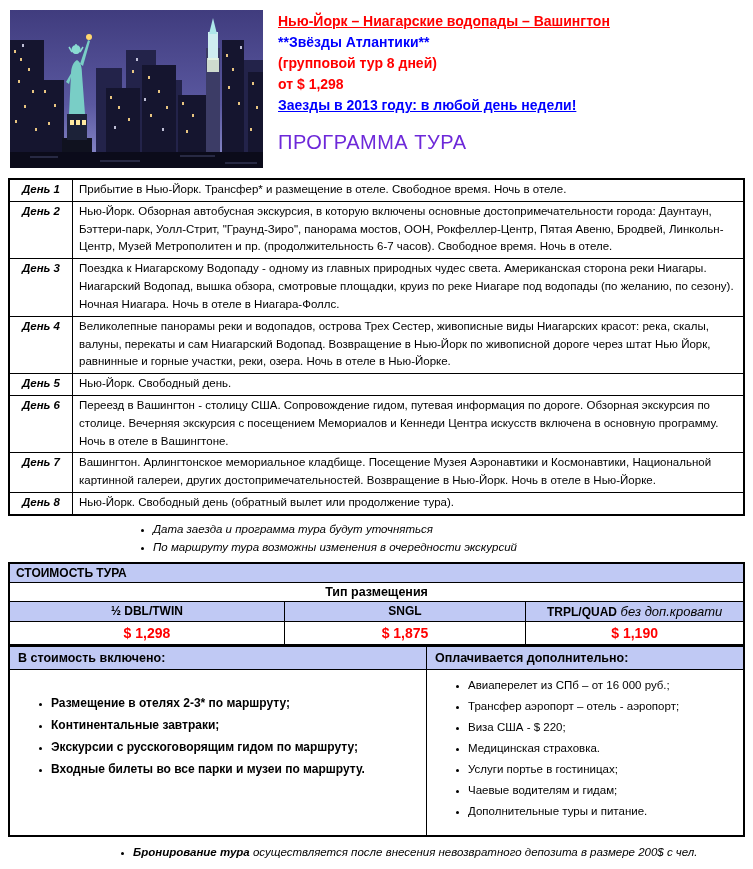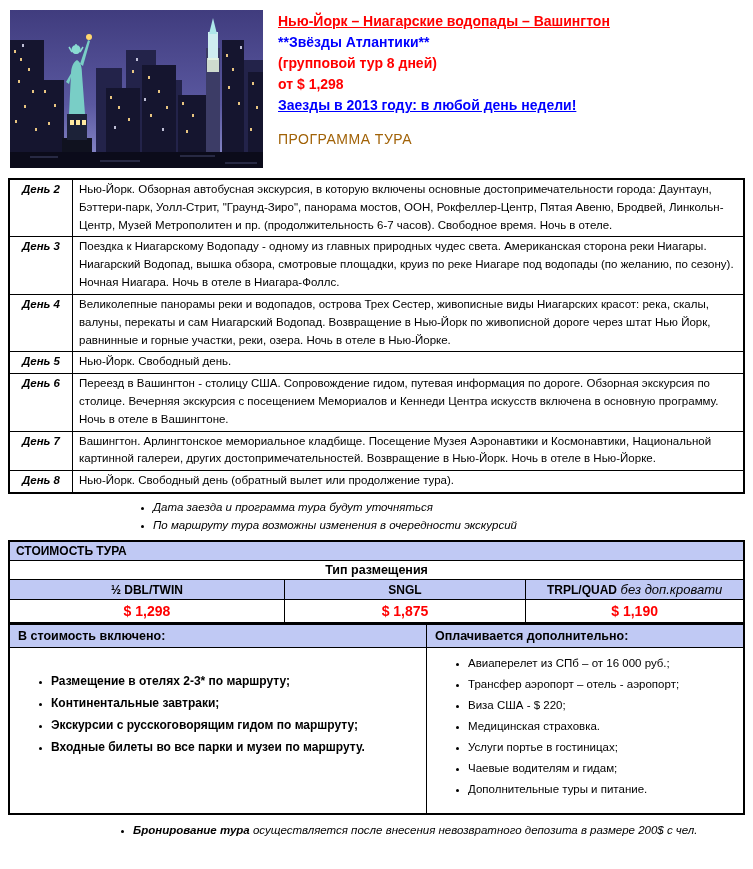--- a/index.html
+++ b/index.html
@@ -8,21 +8,21 @@
 
   
   .header { display:flex; margin-bottom:10px; }
   .photo { width:253px; height:158px; flex:0 0 auto; margin-left:2px; }
   .photo svg { display:block; }
   .titles { padding-left:15px; padding-top:1px; }
   .t-line { font-weight:bold; font-size:14px; line-height:21px; white-space:nowrap; }
   .t-blue { color:#0000ff; }
   .t-red { color:#ff0000; }
   .t-ul { text-decoration:underline; }
-  .program-title { font-size:14px; font-weight:normal; color:#a16207; margin-top:15px; letter-spacing:0.5px; }
+  .program-title { font-size:20px; font-weight:normal; color:#6d28d9; margin-top:15px; letter-spacing:0.5px; }
 
   
   table { border-collapse:collapse; width:737px; }
   .program-table { border:2px solid #000; }
   .program-table td { border:1px solid #000; font-size:11.5px; line-height:1.55; padding:1px 6px 2px 6px; vertical-align:top; }
   .day-cell { width:50px; font-weight:bold; font-style:italic; text-align:center; white-space:nowrap; }
 
   
   .notes { margin:5px 0 6px 0; padding-left:145px; }
   .notes li { font-style:italic; font-size:11.5px; line-height:17px; margin-bottom:1px; }
@@ -170,20 +170,24 @@
       <div class="t-line t-red">(групповой тур 8 дней)</div>
       <div class="t-line t-red">от $ 1,298</div>
       <div class="t-line t-blue t-ul">Заезды в 2013 году: в любой день недели!</div>
       <div class="program-title">ПРОГРАММА ТУРА</div>
     </div>
   </div>
 
   <table class="program-table">
     <tbody>
       <tr>
+        <td class="day-cell">День 1</td>
+        <td>Прибытие в Нью-Йорк. Трансфер* и размещение в отеле. Свободное время. Ночь в отеле.</td>
+      </tr>
+      <tr>
         <td class="day-cell">День 2</td>
         <td>Нью-Йорк. Обзорная автобусная экскурсия, в которую включены основные достопримечательности города: Даунтаун, Бэттери-парк, Уолл-Стрит, "Граунд-Зиро", панорама мостов, ООН, Рокфеллер-Центр, Пятая Авеню, Бродвей, Линкольн-Центр, Музей Метрополитен и пр. (продолжительность 6-7 часов). Свободное время. Ночь в отеле.</td>
       </tr>
       <tr>
         <td class="day-cell">День 3</td>
         <td>Поездка к Ниагарскому Водопаду - одному из главных природных чудес света. Американская сторона реки Ниагары. Ниагарский Водопад, вышка обзора, смотровые площадки, круиз по реке Ниагаре под водопады (по желанию, по сезону). Ночная Ниагара. Ночь в отеле в Ниагара-Фоллс.</td>
       </tr>
       <tr>
         <td class="day-cell">День 4</td>
         <td>Великолепные панорамы реки и водопадов, острова Трех Сестер, живописные виды Ниагарских красот: река, скалы, валуны, перекаты и сам Ниагарский Водопад. Возвращение в Нью-Йорк по живописной дороге через штат Нью Йорк, равнинные и горные участки, реки, озера.  Ночь в отеле в Нью-Йорке.</td>

